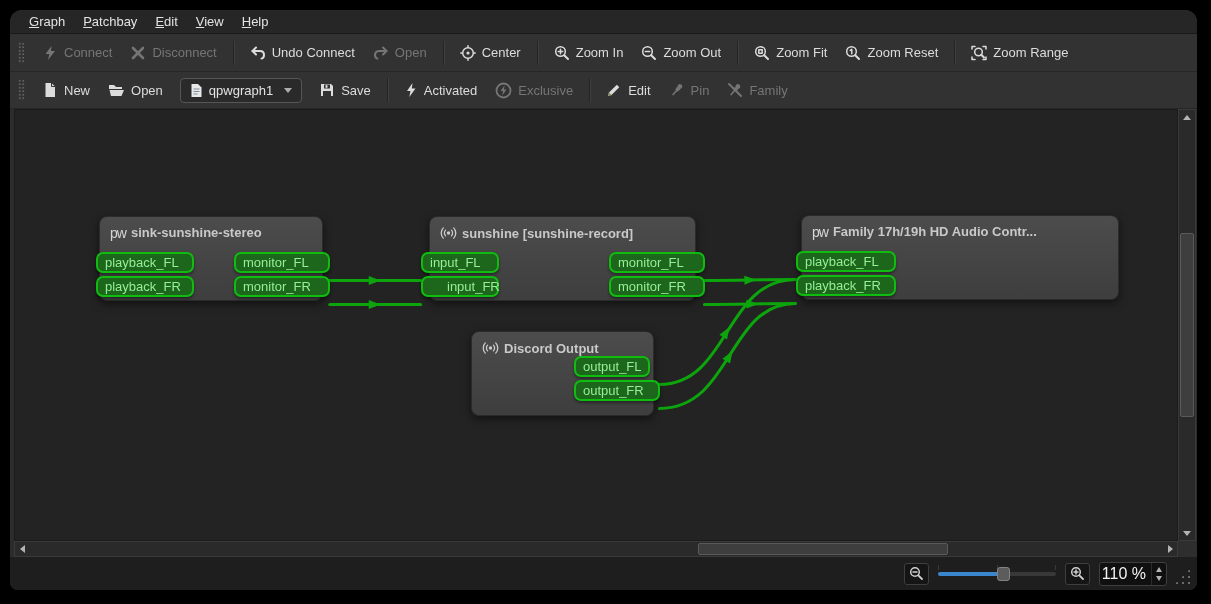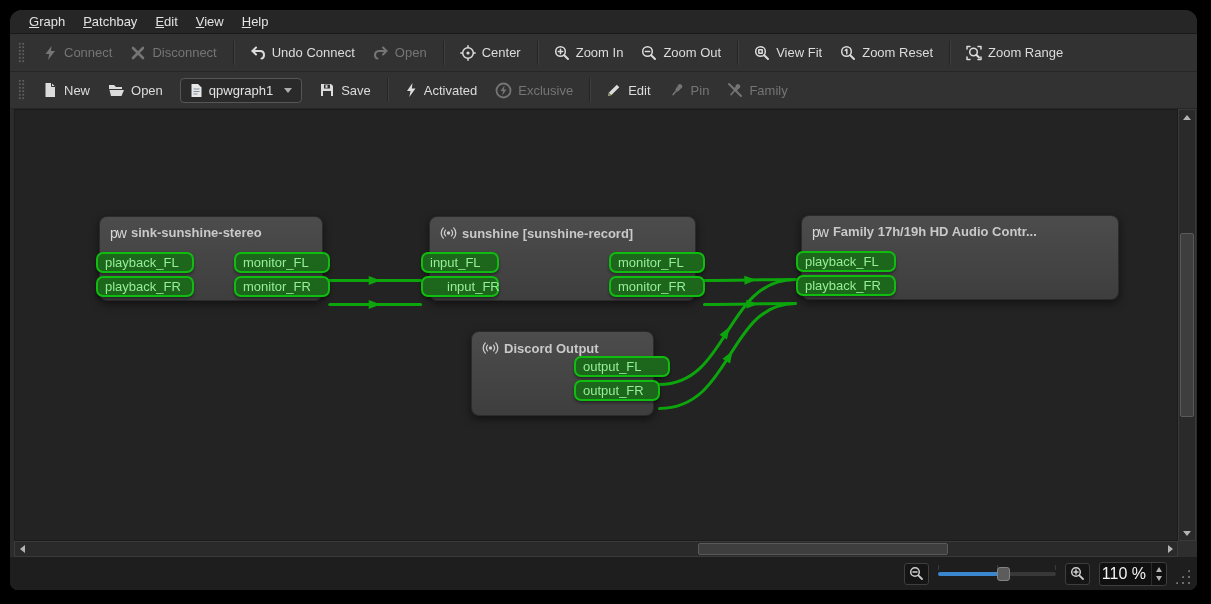--- a/index.html
+++ b/index.html
@@ -187,21 +187,21 @@
     </div>
 
     <div class="tb-sep"></div>
 
     <div class="tb-btn">
       <svg width="16" height="16">
         <circle class="icon-stroke" cx="6.5" cy="6.5" r="4.8"></circle>
         <path class="icon-stroke" style="stroke-width:2" d="M10.2 10.2 L14 14"></path>
         <rect class="icon-stroke" x="4.8" y="4.8" width="3.4" height="3.4"></rect>
         </svg>
-      <span>View Fit</span>
+      <span>Zoom Fit</span>
     </div>
     <div class="tb-btn">
       <svg width="16" height="16">
         <circle class="icon-stroke" cx="6.5" cy="6.5" r="4.8"></circle>
         <path class="icon-stroke" style="stroke-width:2" d="M10.2 10.2 L14 14"></path>
         <path class="icon-stroke" d="M6.8 4.4 V8.8 M5.2 5.4 L6.8 4.4"></path>
         </svg>
       <span>Zoom Reset</span>
     </div>
 
@@ -367,21 +367,21 @@
       <div class="port" style="left:219px; top:166px; width:96px;">monitor_FR</div>
 
       <div class="port" style="left:406px; top:142px; width:78px;">input_FL</div>
       <div class="port" style="left:406px; top:166px; width:78px;padding-left:24px;">input_FR</div>
       <div class="port" style="left:594px; top:142px; width:96px;">monitor_FL</div>
       <div class="port" style="left:594px; top:166px; width:96px;">monitor_FR</div>
 
       <div class="port" style="left:781px; top:141px; width:100px;">playback_FL</div>
       <div class="port" style="left:781px; top:165px; width:100px;">playback_FR</div>
 
-      <div class="port" style="left:559px; top:246px; width:96px;">output_FL</div>
+      <div class="port" style="left:559px; top:246px; width:76px;">output_FL</div>
       <div class="port" style="left:559px; top:270px; width:86px;">output_FR</div>
     </div>
 
     <div class="vscroll">
       <div class="scroll-btn">
           <span class="tri-up"></span>
         </div>
       <div class="scroll-track">
         <div class="vscroll-thumb"></div>
       </div>

